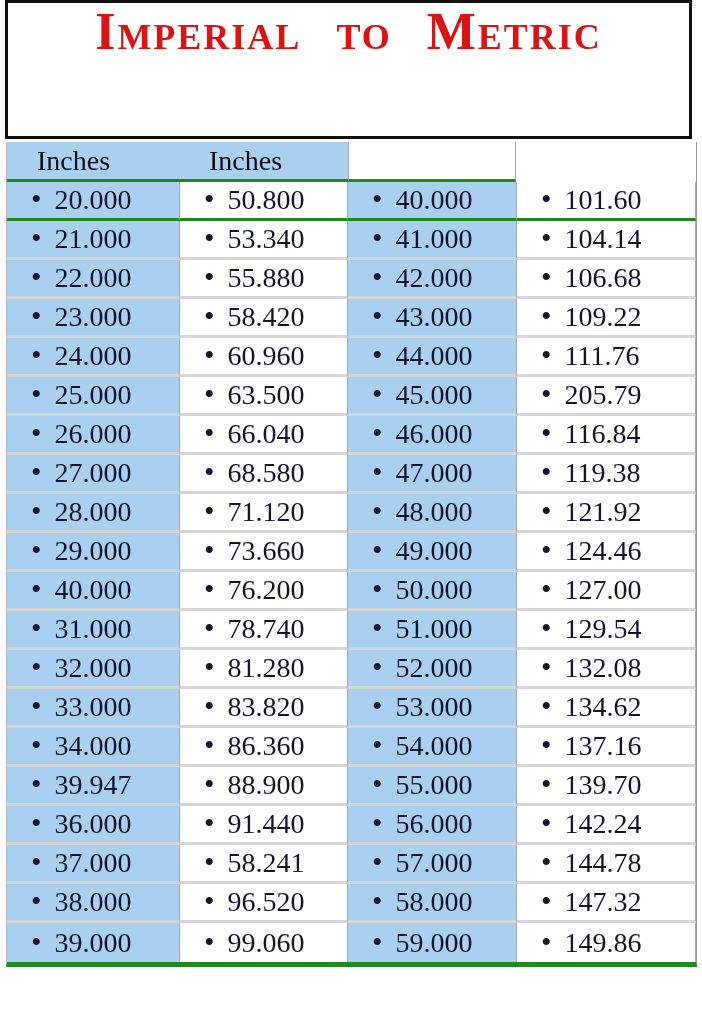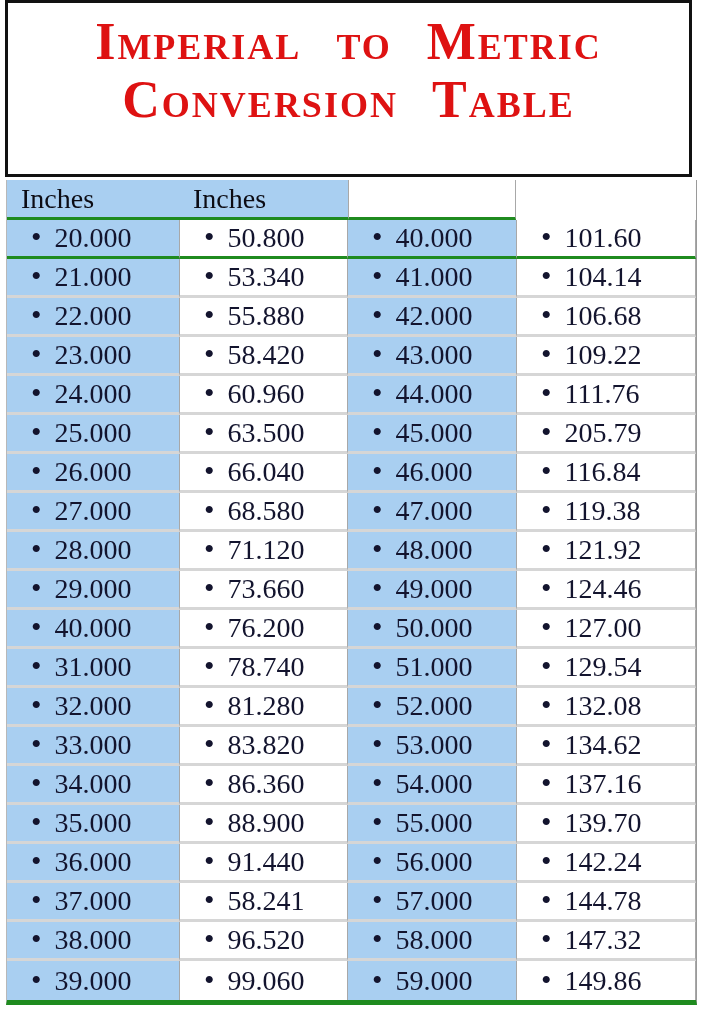--- a/index.html
+++ b/index.html
@@ -14,25 +14,25 @@
   body{
     background:#ffffff;
     font-family:"Liberation Serif", serif;
     color:var(--text);
   }
   .page{width:702px;height:1024px;background:#fff;}
 
   
   .header-box{
     margin:0 10px 3px 5px;
-    height:177px;
+    height:139px;
     border:3px solid #111111;
     background:#ffffff;
     text-align:center;
-    padding-top:10px;
+    padding-top:0;
   }
   .title{
     font-variant:small-caps;
     font-weight:700;
     color:var(--red-title);
     font-size:52px;
     line-height:58px;
     letter-spacing:2px;
     word-spacing:20px;
   }
@@ -66,21 +66,21 @@
     white-space:nowrap;
     overflow:hidden;
   }
   .c0,.c2{background:var(--table-blue);}
   .c1,.c3{
     background:#ffffff;
     border-left:1px solid #a8a8a8;
     border-right:1px solid #a8a8a8;
   }
   .t-header .cell{
-    padding-left:14px;
+    padding-left:30px;
     font-size:28px;
     color:#0c0c14;
     border-bottom:3px solid var(--green-line);
   }
   #tbody .t-row .cell{border-bottom:3px solid #d6d6d6;}
   #tbody .t-row:first-child .cell{border-bottom:3px solid var(--green-line);}
   #tbody .t-row:last-child .cell{border-bottom:none;}
   .bullet{
     font-size:30px;
     margin-right:13px;
@@ -89,21 +89,20 @@
     top:-1px;
   }
 </style>
 </head>
 <body>
 
 <div class="page">
 
   <div class="header-box">
     <div class="title">Imperial to Metric</div>
-    <div class="title">Conversion Table</div>
   </div>
 
   <div class="table">
     <div class="t-row t-header">
       <div class="cell c0">Inches</div>
       <div class="cell c2">Inches</div>
       <div class="cell c3"></div>
     </div>
     <div id="tbody">
         <div class="t-row">
@@ -372,21 +371,21 @@
             <span>54.000</span>
           </div>
           <div class="cell c3">
             <span class="bullet">•</span>
             <span>137.16</span>
           </div>
         </div>
         <div class="t-row">
           <div class="cell c0">
             <span class="bullet">•</span>
-            <span>35.000</span>
+            <span>39.947</span>
           </div>
           <div class="cell c1">
             <span class="bullet">•</span>
             <span>88.900</span>
           </div>
           <div class="cell c2">
             <span class="bullet">•</span>
             <span>55.000</span>
           </div>
           <div class="cell c3">

